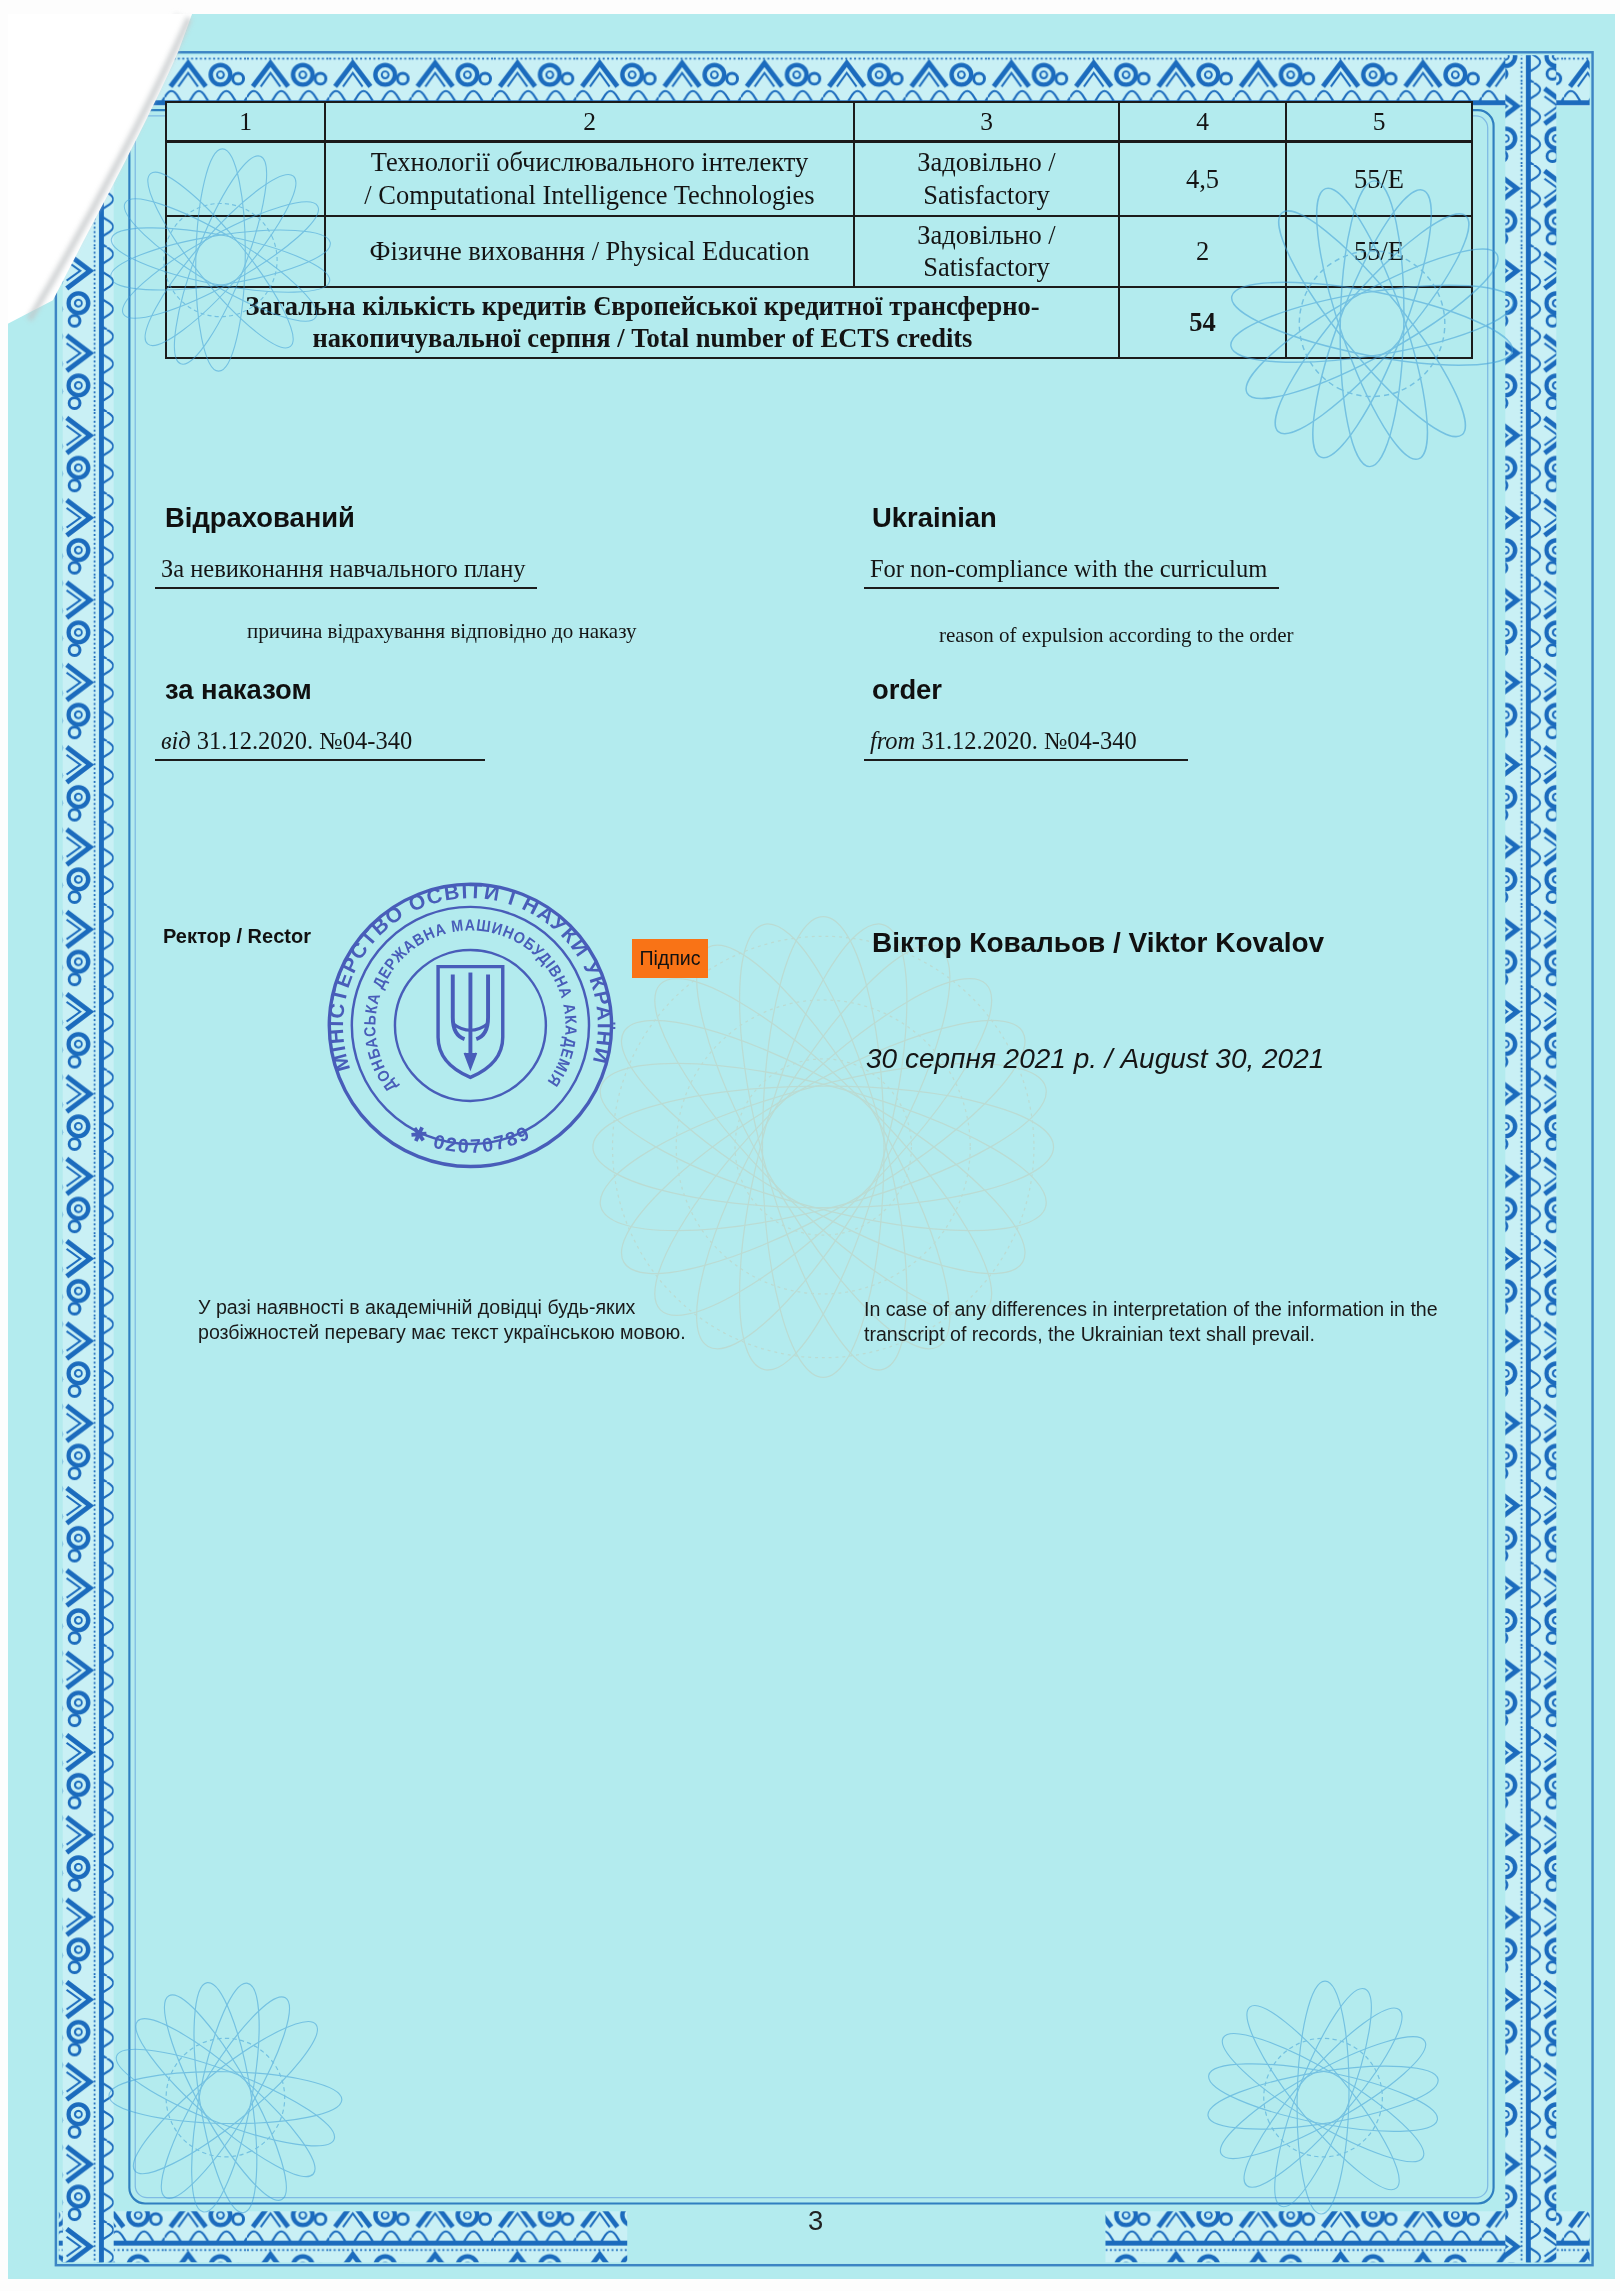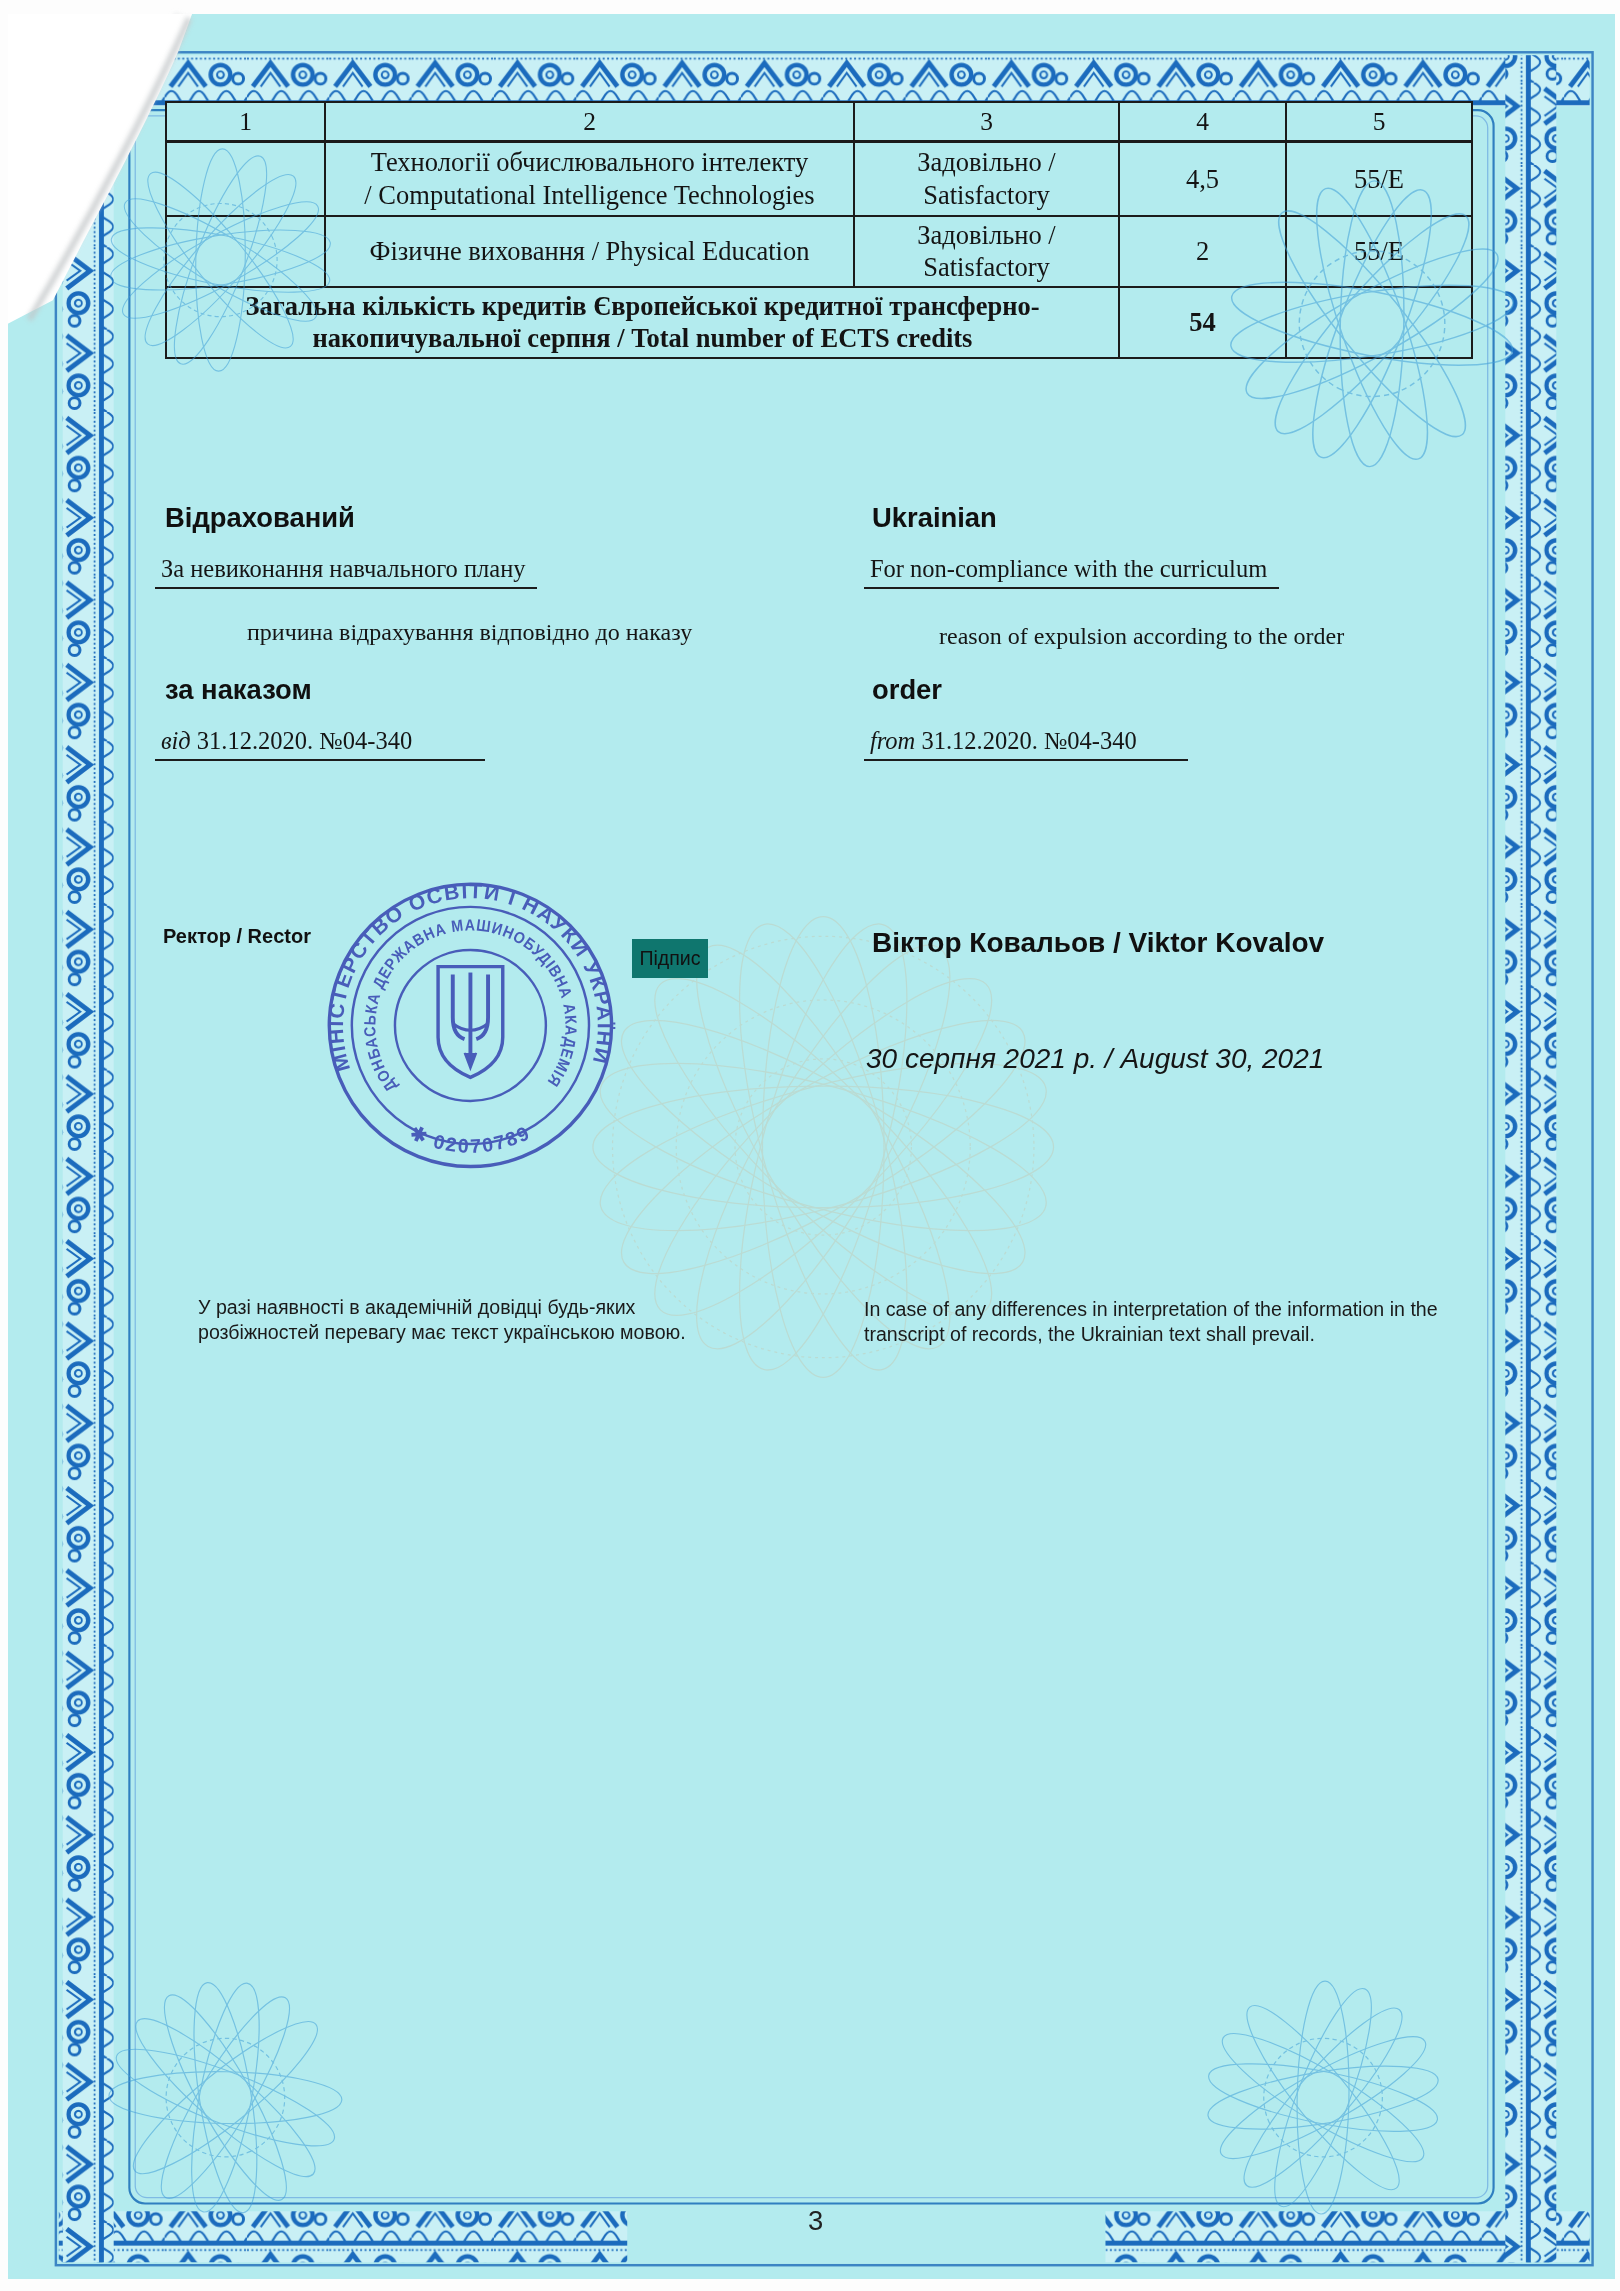--- a/index.html
+++ b/index.html
@@ -3,29 +3,29 @@
 <meta charset="utf-8">
 <style>
   html,body{margin:0;padding:0;background:#ffffff;}
   .canvas{position:relative;width:1620px;height:2292px;background:#fdfdfd;overflow:hidden;}
   .page{position:absolute;left:7.8px;top:13.7px;width:1607px;height:2265px;background:#b3ebee;z-index:0;}
   svg.deco{position:absolute;left:0;top:0;z-index:1;pointer-events:none;}
   svg.overlay{position:absolute;left:0;top:0;z-index:3;pointer-events:none;}
   .abs{position:absolute;z-index:2;}
   .h-bold{font-family:"Liberation Sans",sans-serif;font-weight:bold;font-size:27.4px;color:#101010;}
   .serif{font-family:"Liberation Serif",serif;font-size:24.5px;color:#151515;}
-  .caption{font-family:"Liberation Serif",serif;font-size:24px;color:#151515;}
+  .caption{font-family:"Liberation Serif",serif;font-size:21px;color:#151515;}
   .underlined{display:inline-block;border-bottom:2.5px solid #1c1c1c;padding:0 11.8px 3.9px 5.9px;}
   .it{font-style:italic;}
   .sig-role{font-family:"Liberation Sans",sans-serif;font-weight:bold;font-size:20px;color:#101010;}
   .sig-name{font-family:"Liberation Sans",sans-serif;font-weight:bold;font-size:28px;color:#101010;}
   .sig-date{font-family:"Liberation Sans",sans-serif;font-style:italic;font-size:28px;color:#151515;}
   .disc{font-family:"Liberation Sans",sans-serif;font-size:19.6px;line-height:1.3;color:#1a1a1a;margin-top:23px;}
   .pgnum{font-family:"Liberation Sans",sans-serif;font-size:27.4px;color:#222;text-align:center;}
-  .signote{position:absolute;z-index:4;background:#0f766e;width:76px;height:39px;line-height:39px;text-align:center;
+  .signote{position:absolute;z-index:4;background:#f97316;width:76px;height:39px;line-height:39px;text-align:center;
            font-family:"Liberation Sans",sans-serif;font-size:19.6px;color:#111;}
   table.grid{position:absolute;left:165px;top:101px;width:1306px;z-index:2;border-collapse:collapse;table-layout:fixed;
              background:#b3ebee;font-family:"Liberation Serif",serif;color:#141414;border:2.9px solid #141414;}
   table.grid td{border:2.4px solid #1b1b1b;font-size:26.5px;line-height:1.22;vertical-align:middle;text-align:center;padding:2px 3.9px;}
   table.grid tr.hdr td{height:37px;border-bottom-width:3.9px;font-size:25.5px;padding:0;}
   td.subj{text-align:left;padding-left:7.8px;}
   td.total{text-align:left;font-weight:bold;font-size:23.5px;line-height:1.32;padding:3.9px 13.7px;}
   td.total-num{font-weight:bold;font-size:25.5px;margin-left:28px;}
 </style>
 </head>

